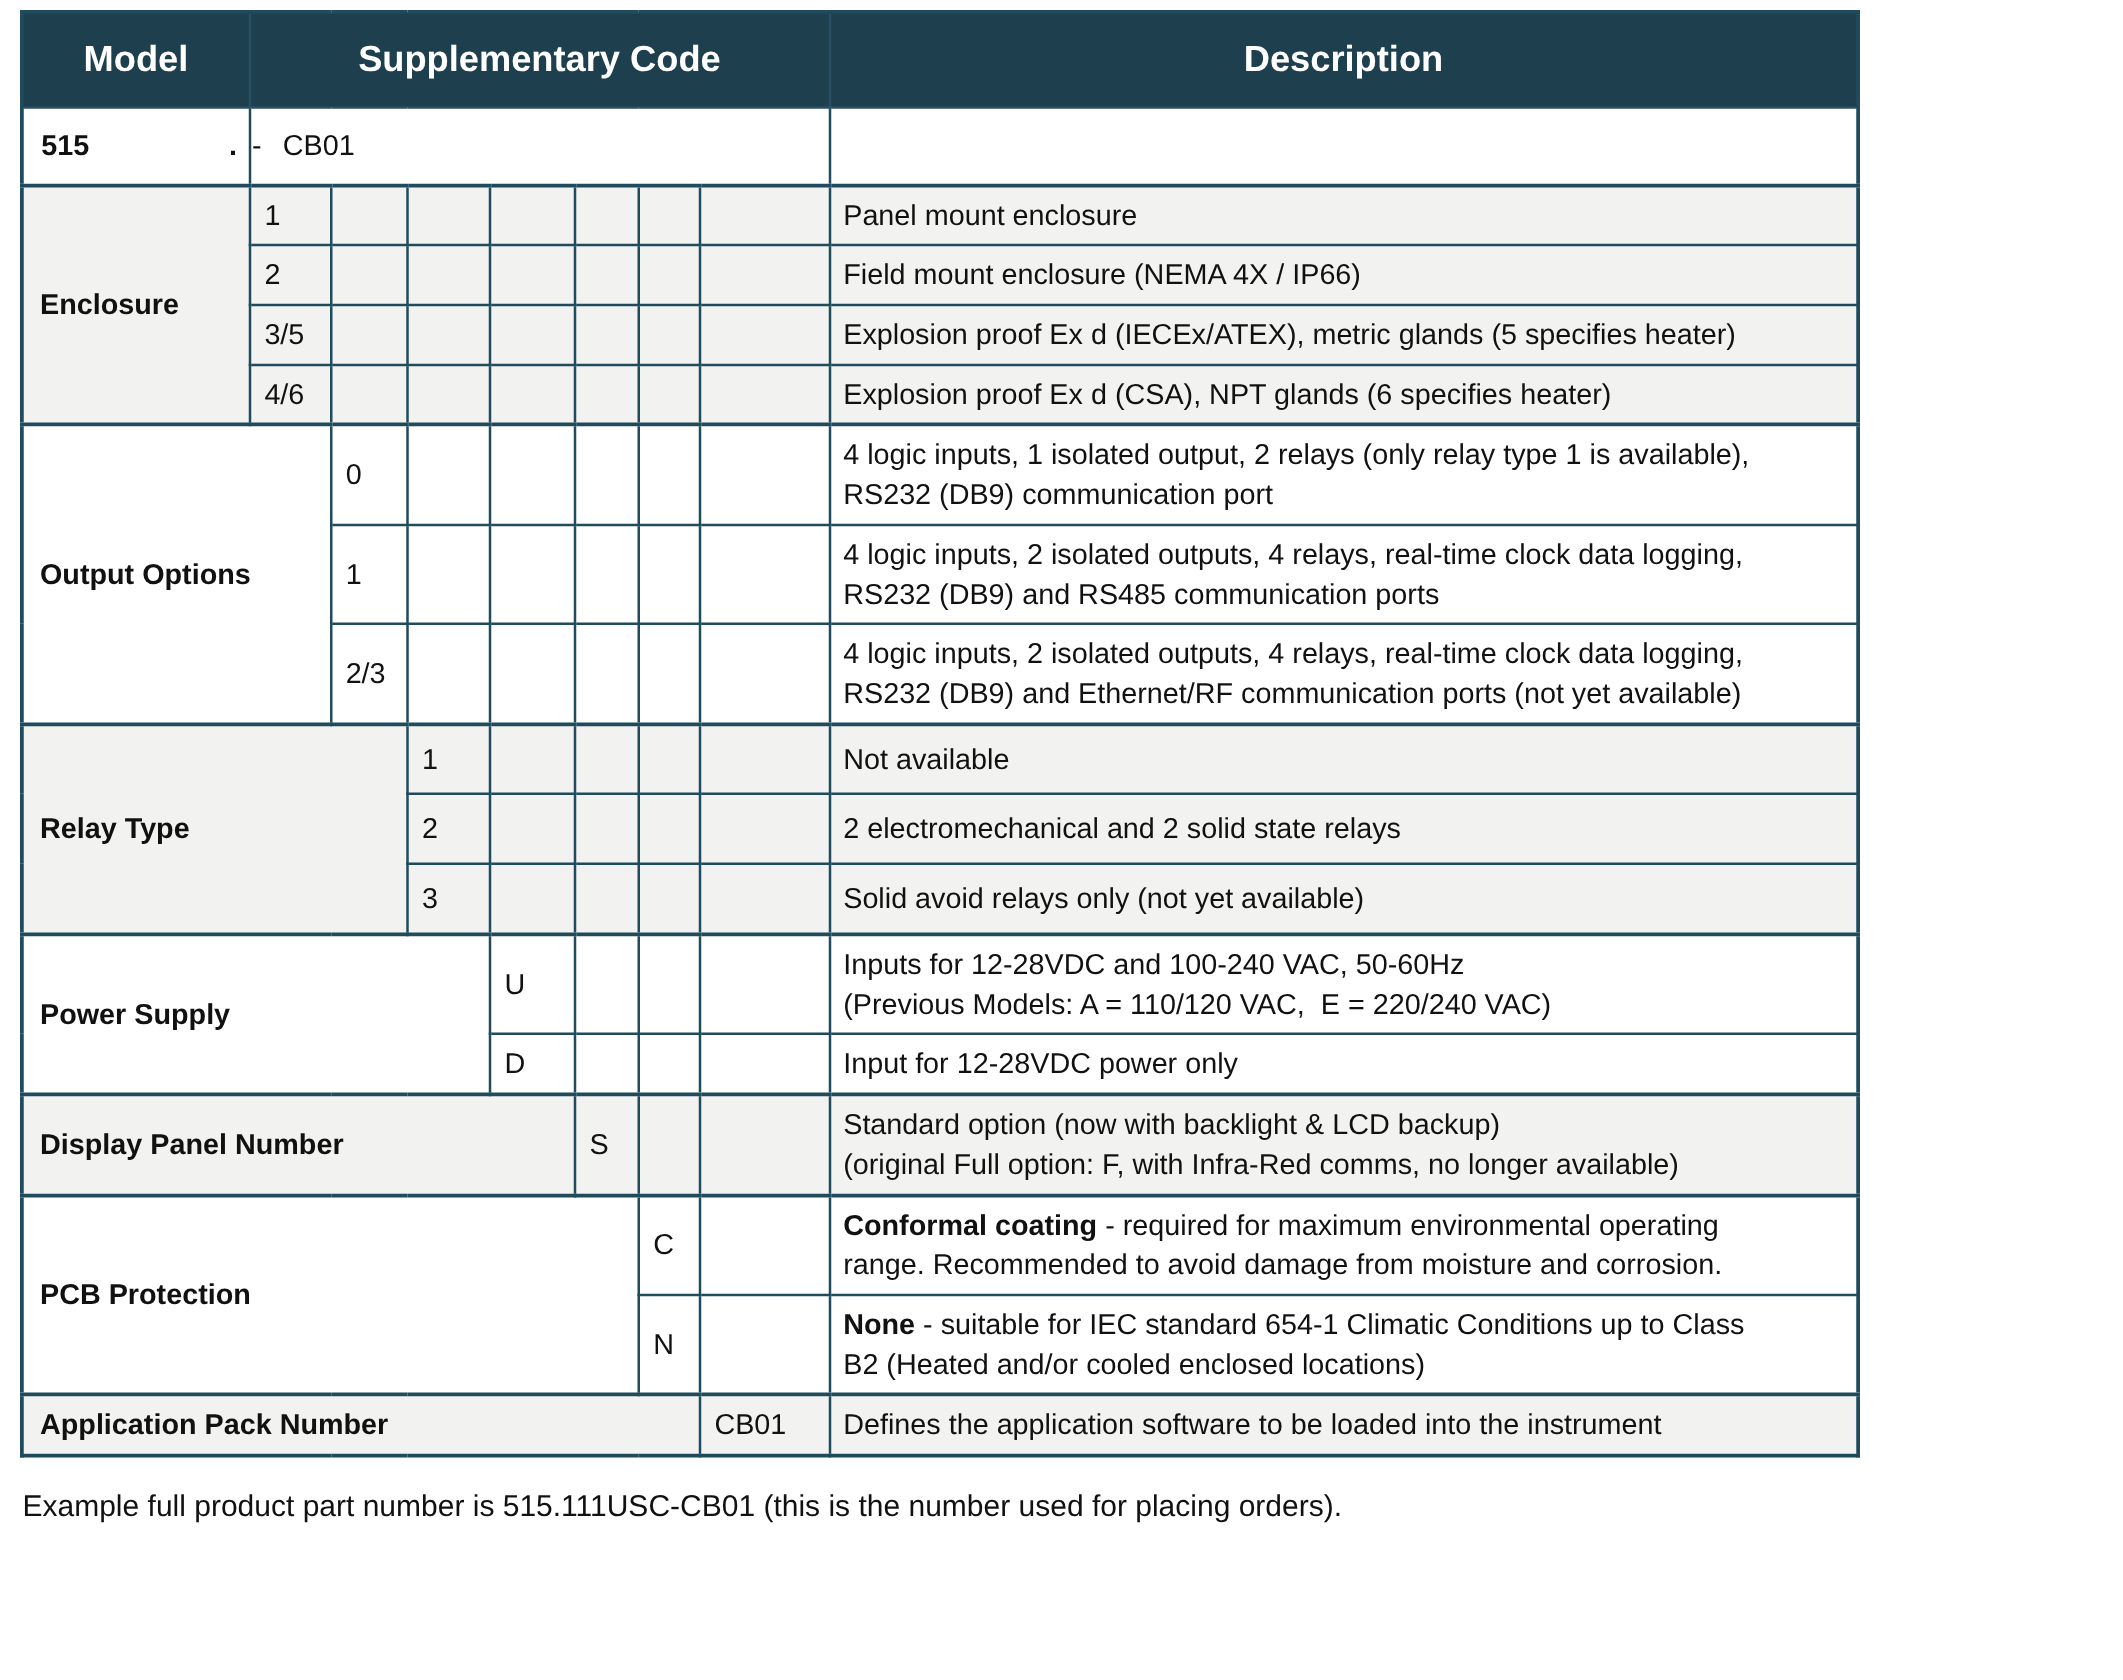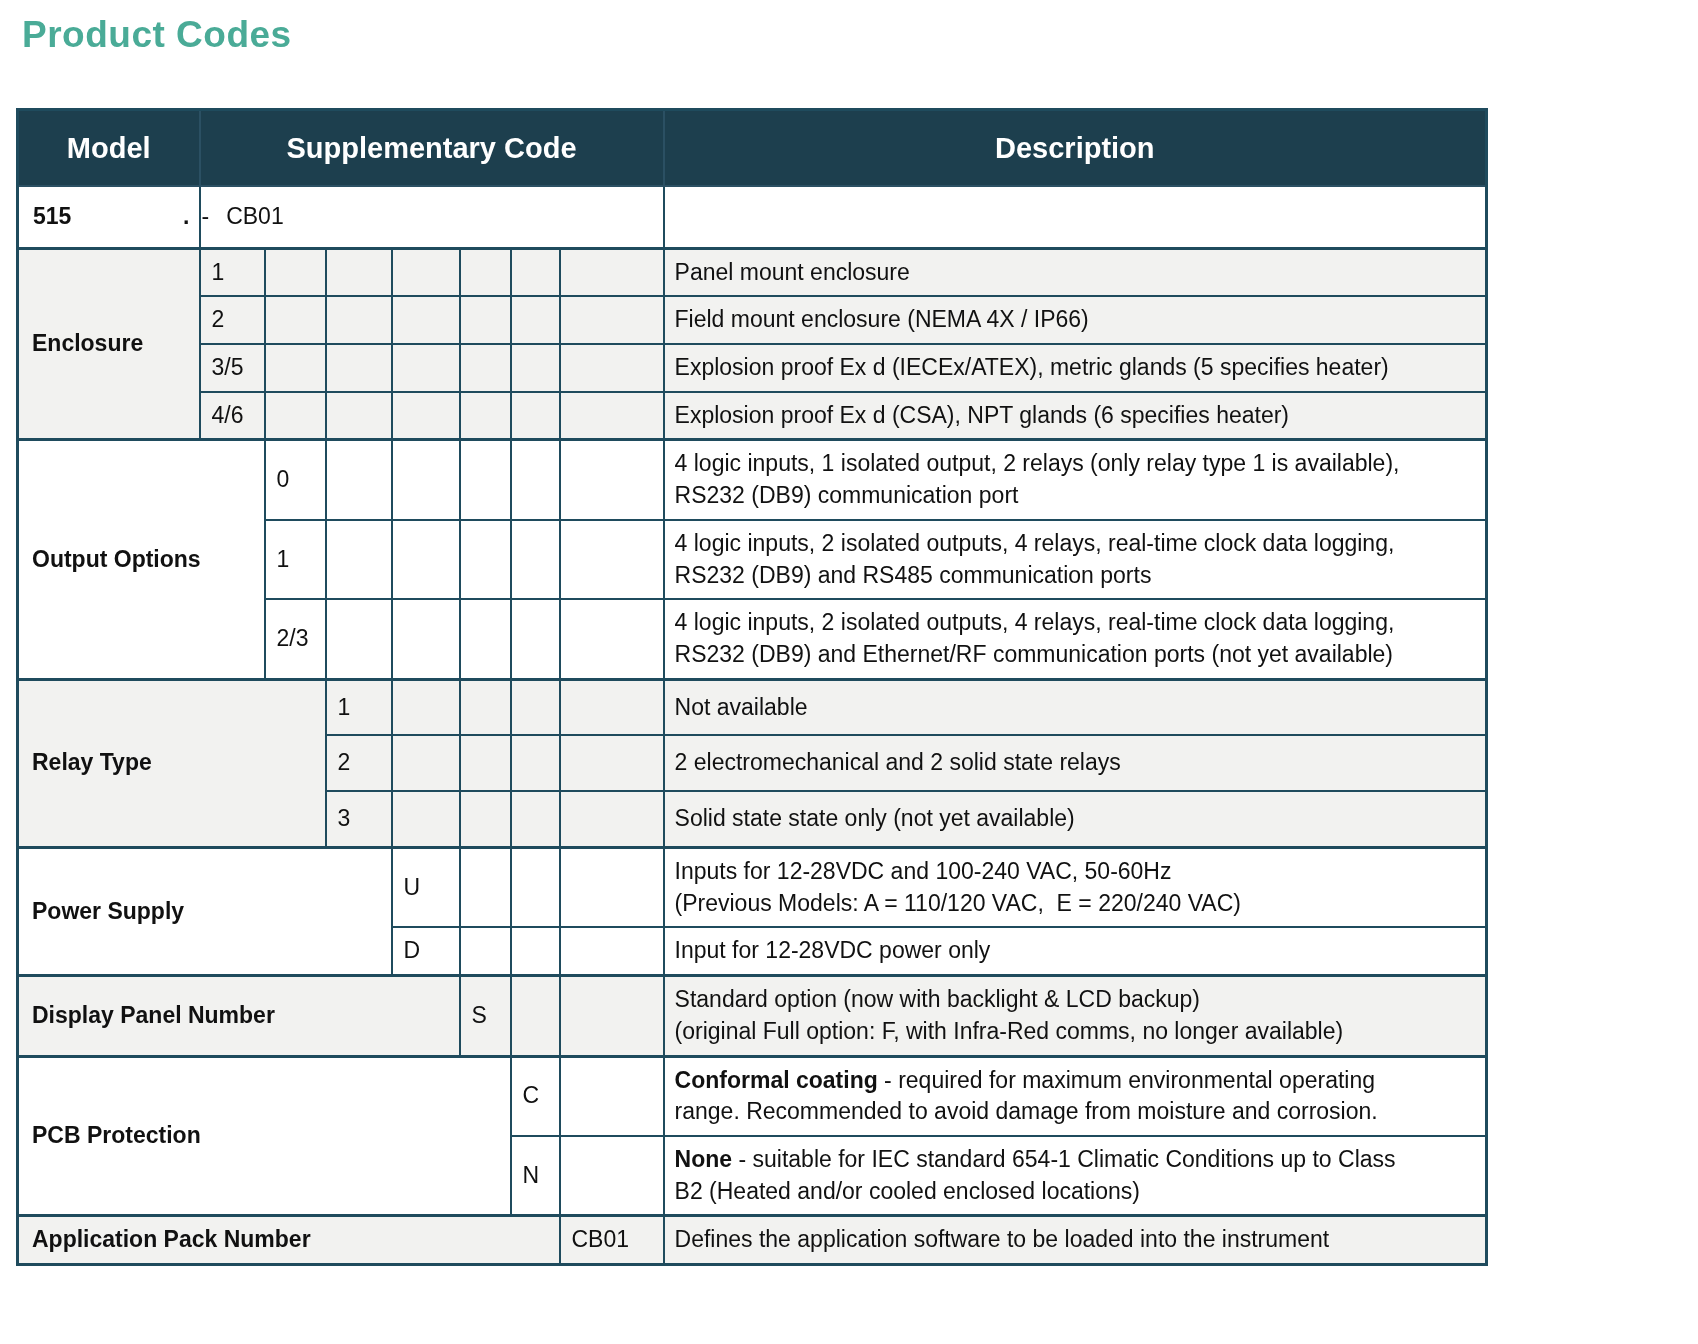--- a/index.html
+++ b/index.html
@@ -54,21 +54,20 @@
   td.model-code .dash{margin-right:17px;}
   .footer-note{
     font-size:24px;margin:26px 0 0 2px;color:#111;
   }
 </style>
 </head>
 <body>
 
 <div class="page">
 
-  <h1 class="title">Product Codes</h1>
 
   <table class="codes">
     <colgroup>
       <col class="c-label">
         <col class="c1">
         <col class="c2">
         <col class="c3">
       <col class="c4">
         <col class="c5">
         <col class="c6">
@@ -186,21 +185,21 @@
           <td class="gc"></td>
           <td class="gc"></td>
         <td class="desc">2 electromechanical and 2 solid state relays</td>
       </tr>
       <tr class="band-g rh56">
         <td class="code">3</td>
         <td class="gc"></td>
           <td class="gc"></td>
           <td class="gc"></td>
           <td class="gc"></td>
-        <td class="desc">Solid state state only (not yet available)</td>
+        <td class="desc">Solid avoid relays only (not yet available)</td>
       </tr>
 
       <tr class="band-w sec-top">
         <td class="label" colspan="4" rowspan="2">Power Supply</td>
         <td class="code">U</td>
         <td class="gc"></td>
           <td class="gc"></td>
           <td class="gc"></td>
         <td class="desc">
           <div>Inputs for 12-28VDC and 100-240 VAC, 50-60Hz</div>
@@ -239,14 +238,15 @@
       </tr>
 
       <tr class="band-g sec-top rh47">
         <td class="label" colspan="7">Application Pack Number</td>
         <td class="code">CB01</td>
         <td class="desc">Defines the application software to be loaded into the instrument</td>
       </tr>
     </tbody>
   </table>
 
+  <div class="footer-note">Example full product part number is 515.111USC-CB01 (this is the number used for placing orders).</div>
 
 </div>
 
 </body></html>

